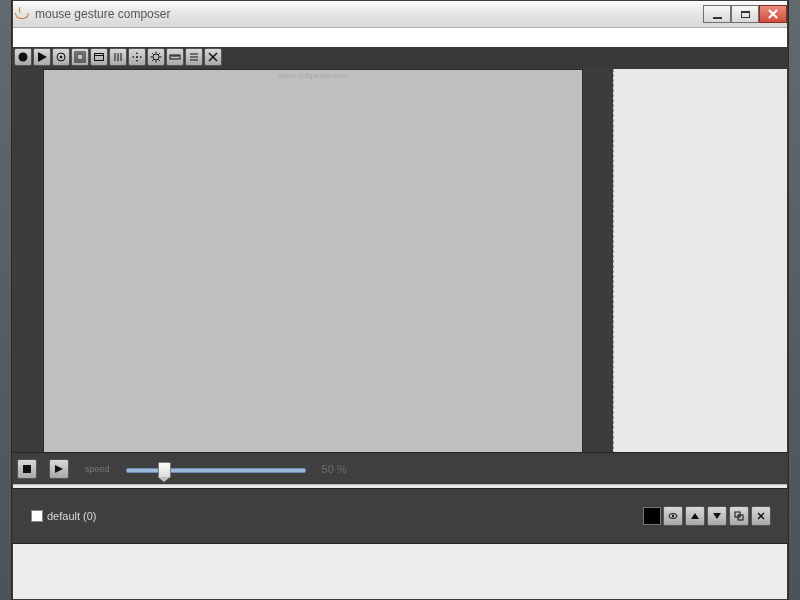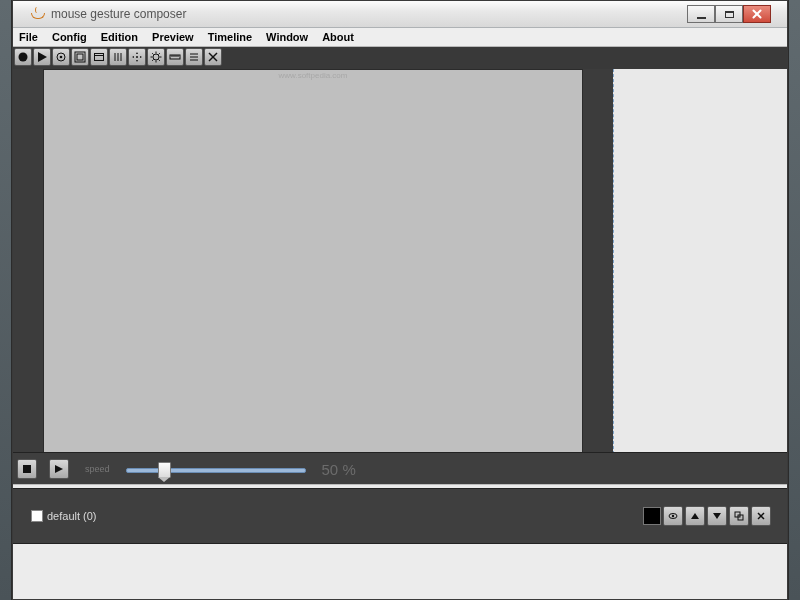--- a/index.html
+++ b/index.html
@@ -7,21 +7,21 @@
   
   .desktop-left,.desktop-right{position:absolute;top:0;bottom:0;width:12px;
     background:linear-gradient(#606a6f,#4a5358);}
   .desktop-left{left:0}.desktop-right{right:0}
   
   .window{position:absolute;left:12px;right:12px;top:0;bottom:0;
     background:#fff;border:1px solid #3a3a3a;box-shadow:0 0 0 1px #2b2b2b;}
   
   .titlebar{height:26px;background:linear-gradient(#fdfdfd,#e8e8e8 40%,#d8d8d8);
     border-bottom:1px solid #aeb2b5;display:flex;align-items:center;
-    padding:0 16px;color:#333;}
+    padding:0 0;color:#333;}
   .java-icon{width:16px;height:16px;margin-right:6px;position:relative}
   .java-icon::before{content:"";position:absolute;left:2px;top:7px;width:12px;
     height:5px;border:1px solid #cf7b22;border-top:none;border-radius:0 0 6px 6px;}
   .java-icon::after{content:"";position:absolute;left:6px;top:1px;width:3px;
     height:6px;border-left:1px solid #cf7b22;border-radius:50%;}
   .title-text{flex:1;font-size:12px;color:#555}
   .win-buttons{display:flex;gap:0}
   .winbtn{width:28px;height:18px;border:1px solid #6f6f6f;
     background:linear-gradient(#f8f8f8,#d7d7d7);display:flex;
     align-items:center;justify-content:center;font-size:9px;color:#333;
@@ -73,21 +73,21 @@
   .slider-label{color:#777;font-size:9px;margin-left:4px}
   .slider{position:relative;width:180px;height:14px;margin:0 4px}
   .slider-track{position:absolute;left:0;right:0;top:6px;height:3px;
     background:#9cb9da;border:1px solid #6a8db5;border-radius:2px}
   .slider-thumb{position:absolute;top:0;left:32px;width:11px;height:14px;
     background:linear-gradient(#fdfdfd,#dcdcdc);border:1px solid #7a7a7a;
     border-radius:1px}
   .slider-thumb::after{content:"";position:absolute;left:-1px;bottom:-5px;
     width:0;height:0;border-left:6px solid transparent;
     border-right:6px solid transparent;border-top:5px solid #bfbfbf}
-  .slider-val{color:#6c6c6c;font-size:15px}
+  .slider-val{color:#6c6c6c;font-size:11px}
   
   .timeline-row{position:absolute;left:0;right:0;bottom:77px;height:36px;
     background:#eaeaea;border-top:1px solid #bcbcbc;
     border-bottom:1px solid #bcbcbc;display:flex;align-items:center;
     padding:0 4px}
   .timeline-clip{margin-left:355px;height:20px;width:392px;background:#000;
     border:1px solid #000;position:relative}
   .timeline-clip .mark{position:absolute;top:0;width:1px;height:20px;
     background:#c24a3f}
   .timeline-clip .cursor{position:absolute;left:0;top:-1px;width:8px;
@@ -116,29 +116,20 @@
   <div class="titlebar">
     <div class="java-icon"></div>
     <div class="title-text">mouse gesture composer</div>
     <div class="win-buttons">
       <div class="winbtn min"></div>
       <div class="winbtn max"></div>
       <div class="winbtn close"></div>
     </div>
   </div>
 
-  <div class="menubar">
-    <span>File</span>
-    <span>Config</span>
-    <span>Edition</span>
-    <span>Preview</span>
-    <span>Timeline</span>
-    <span>Window</span>
-    <span>About</span>
-  </div>
 
   <div class="content">
 
     <div class="toolbar">
       <div class="tbtn">
         <svg viewBox="0 0 12 12">
             <circle cx="6" cy="6" r="4.5" fill="#111"></circle>
           </svg>
       </div>
       <div class="tbtn">

